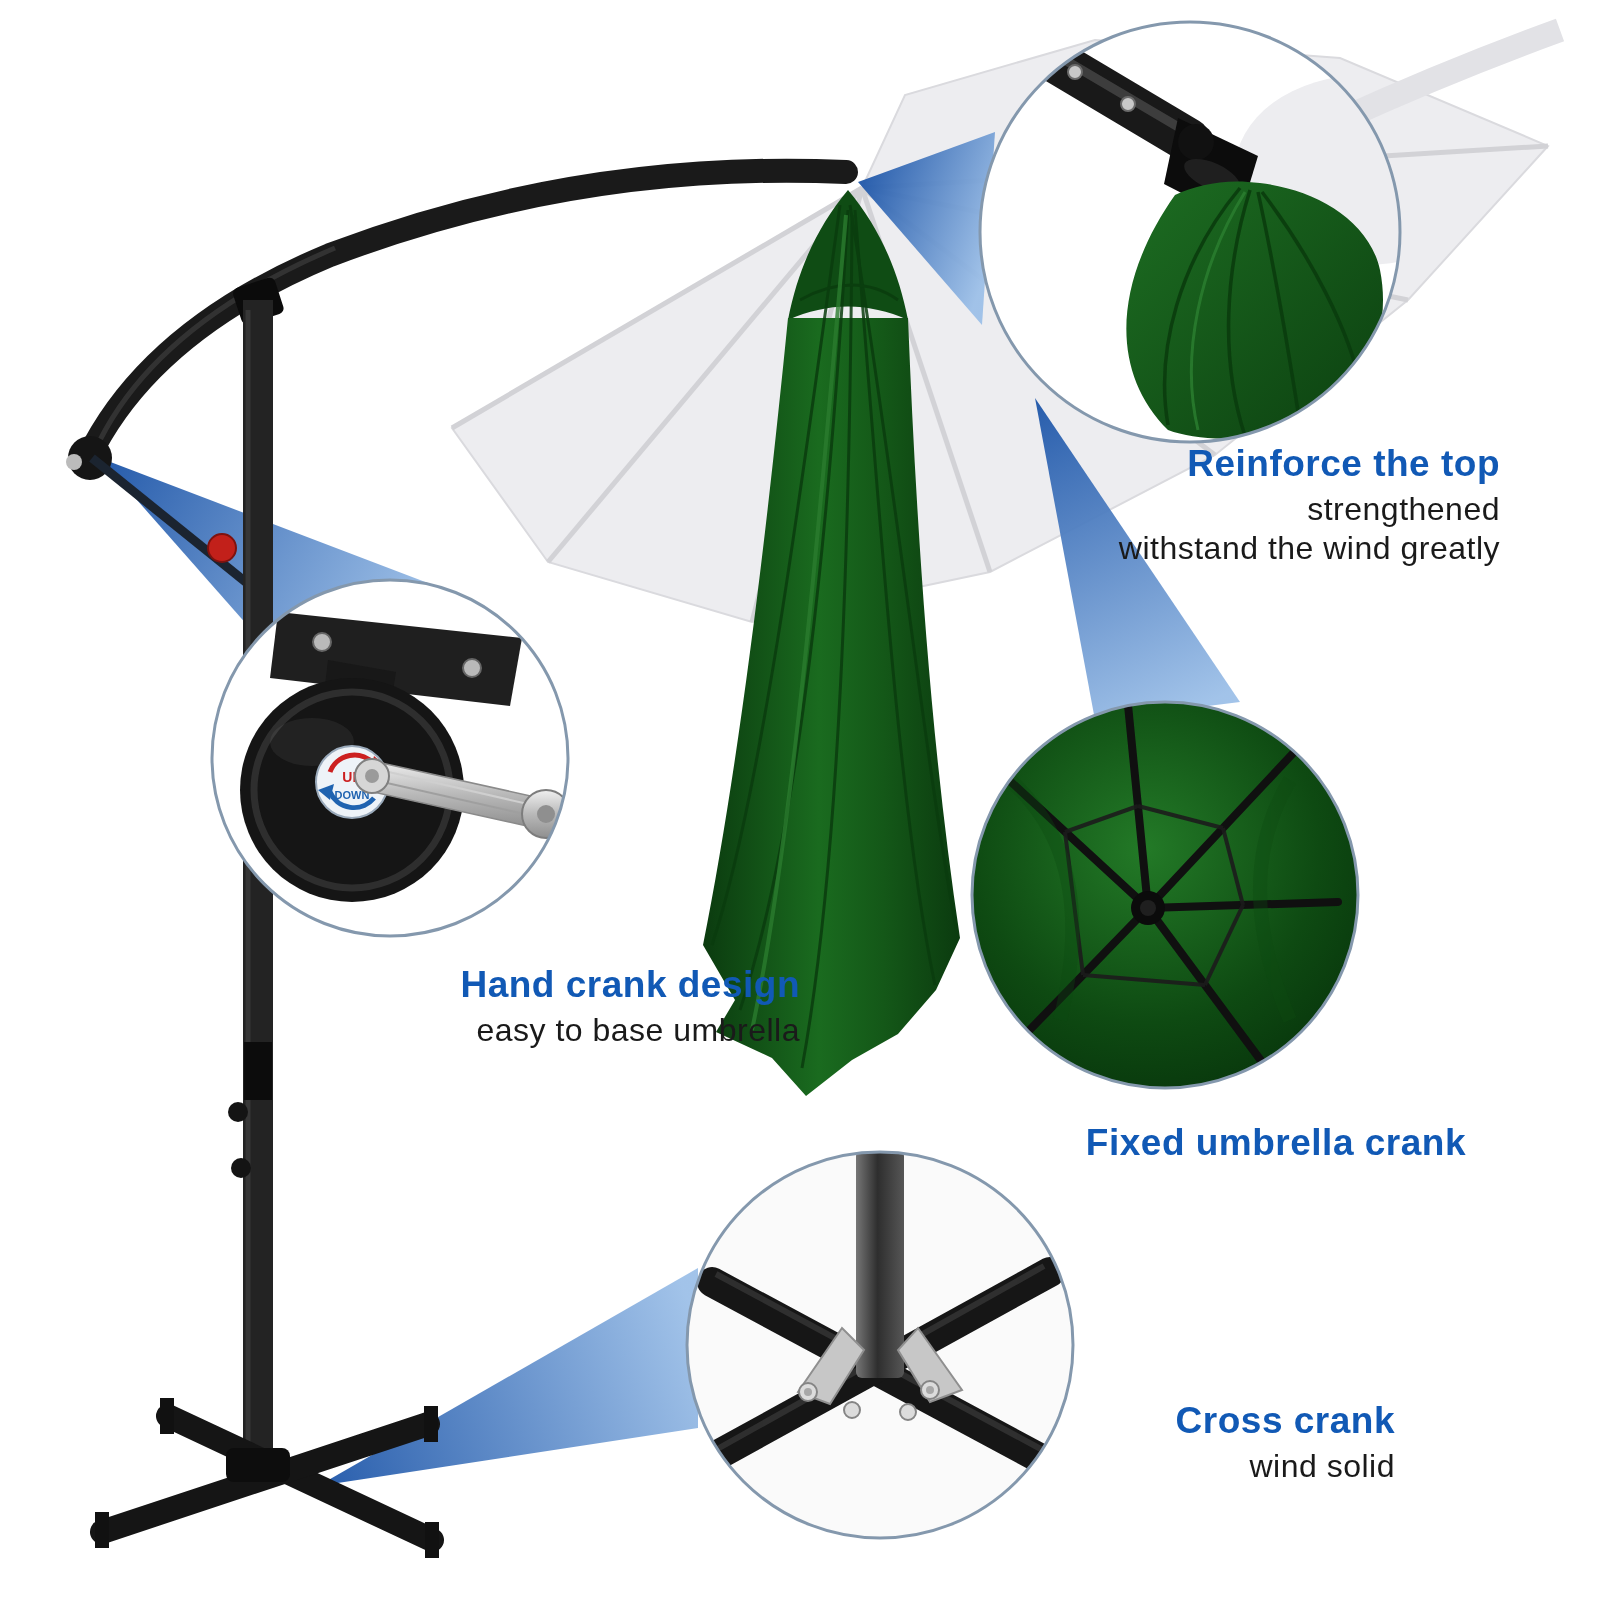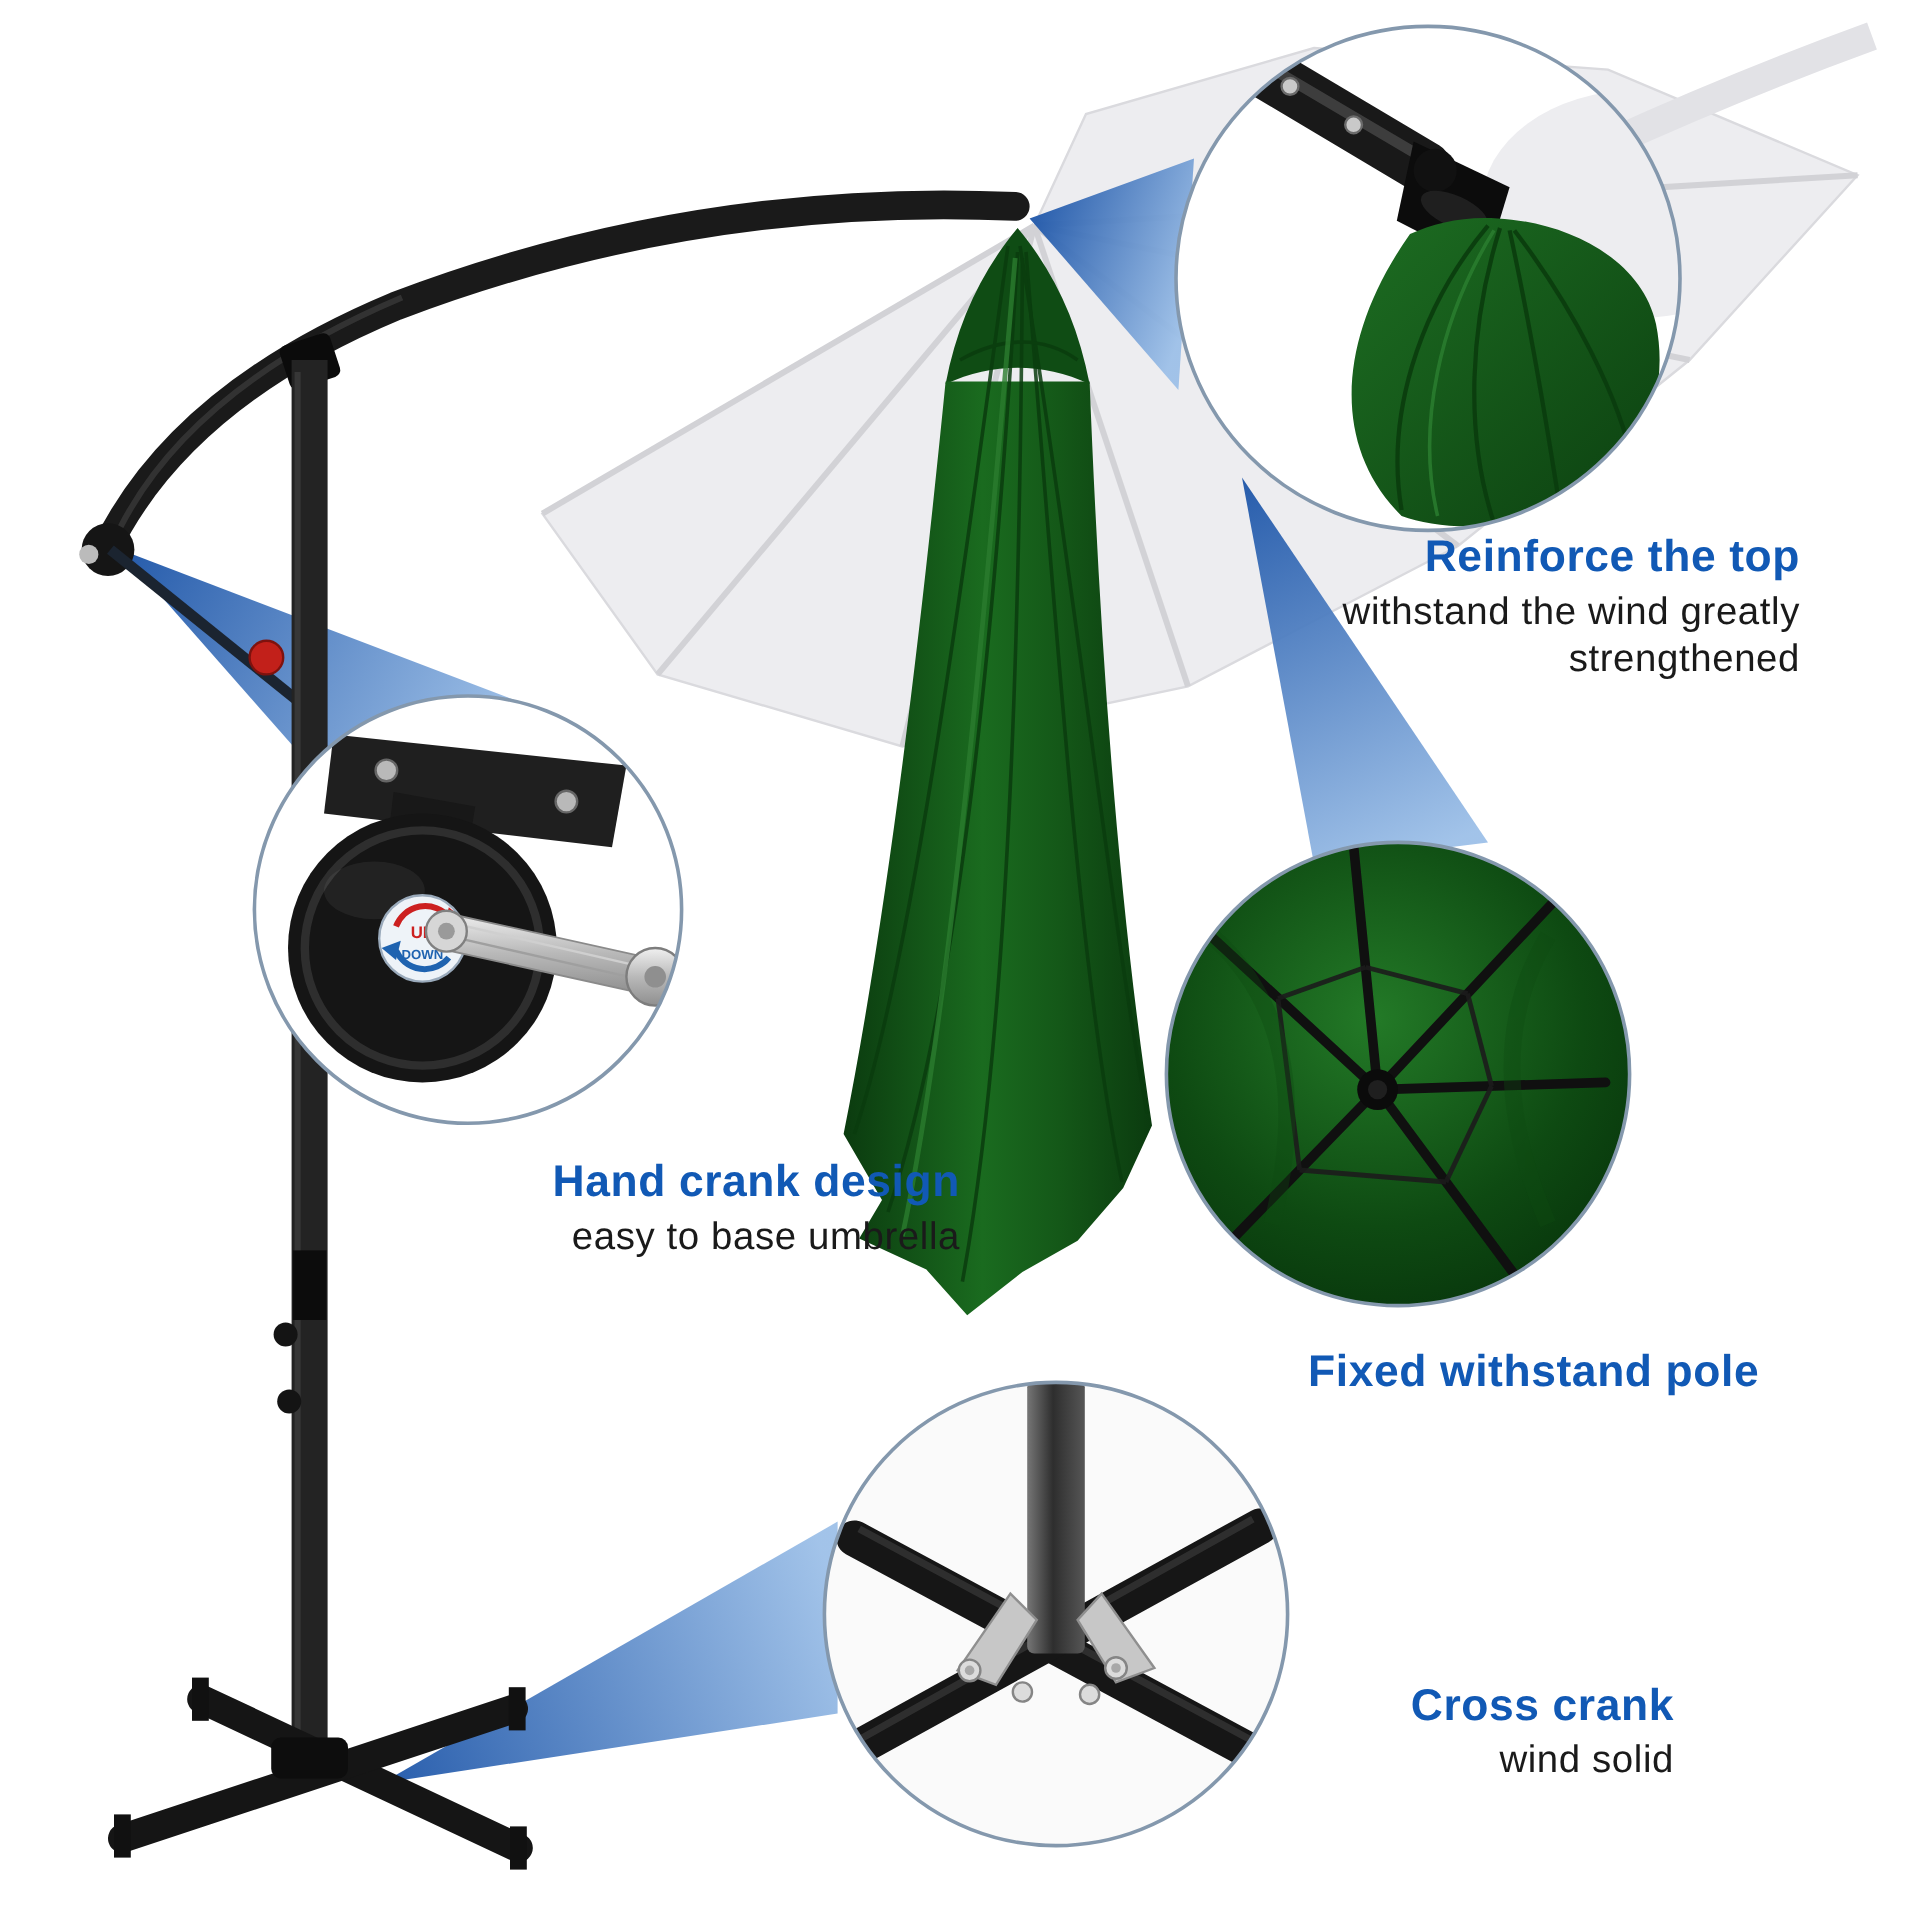--- a/index.html
+++ b/index.html
@@ -231,31 +231,31 @@
         <circle cx="908" cy="1412" r="8" fill="#dcdcdc" stroke="#858585" stroke-width="2"></circle>
         <circle cx="808" cy="1392" r="4" fill="#a8a8a8"></circle>
         <circle cx="930" cy="1390" r="4" fill="#a8a8a8"></circle>
       </g>
       <circle cx="880" cy="1345" r="193" fill="none" stroke="#8498ad" stroke-width="3"></circle>
     </g>
   </svg>
 
   <div class="callout-text" style="left:880px;top:441px;width:620px;">
     <p class="co-head">Reinforce the top</p>
+    <p class="co-sub">strengthened</p>
     <p class="co-sub">withstand the wind greatly</p>
-    <p class="co-sub">strengthened</p>
   </div>
 
   <div class="callout-text" style="left:180px;top:962px;width:620px;">
     <p class="co-head">Hand crank design</p>
     <p class="co-sub">easy to base umbrella</p>
   </div>
 
   <div class="callout-text" style="left:870px;top:1120px;width:596px;">
-    <p class="co-head">Fixed withstand pole</p>
+    <p class="co-head">Fixed umbrella crank</p>
   </div>
 
   <div class="callout-text" style="left:955px;top:1398px;width:440px;">
     <p class="co-head">Cross crank</p>
     <p class="co-sub">wind solid</p>
   </div>
 
 </div>
 
 </body></html>

